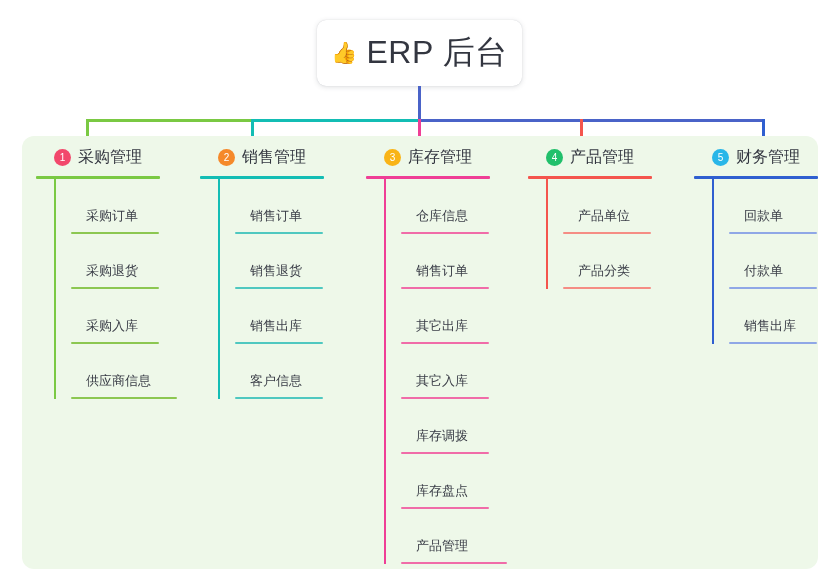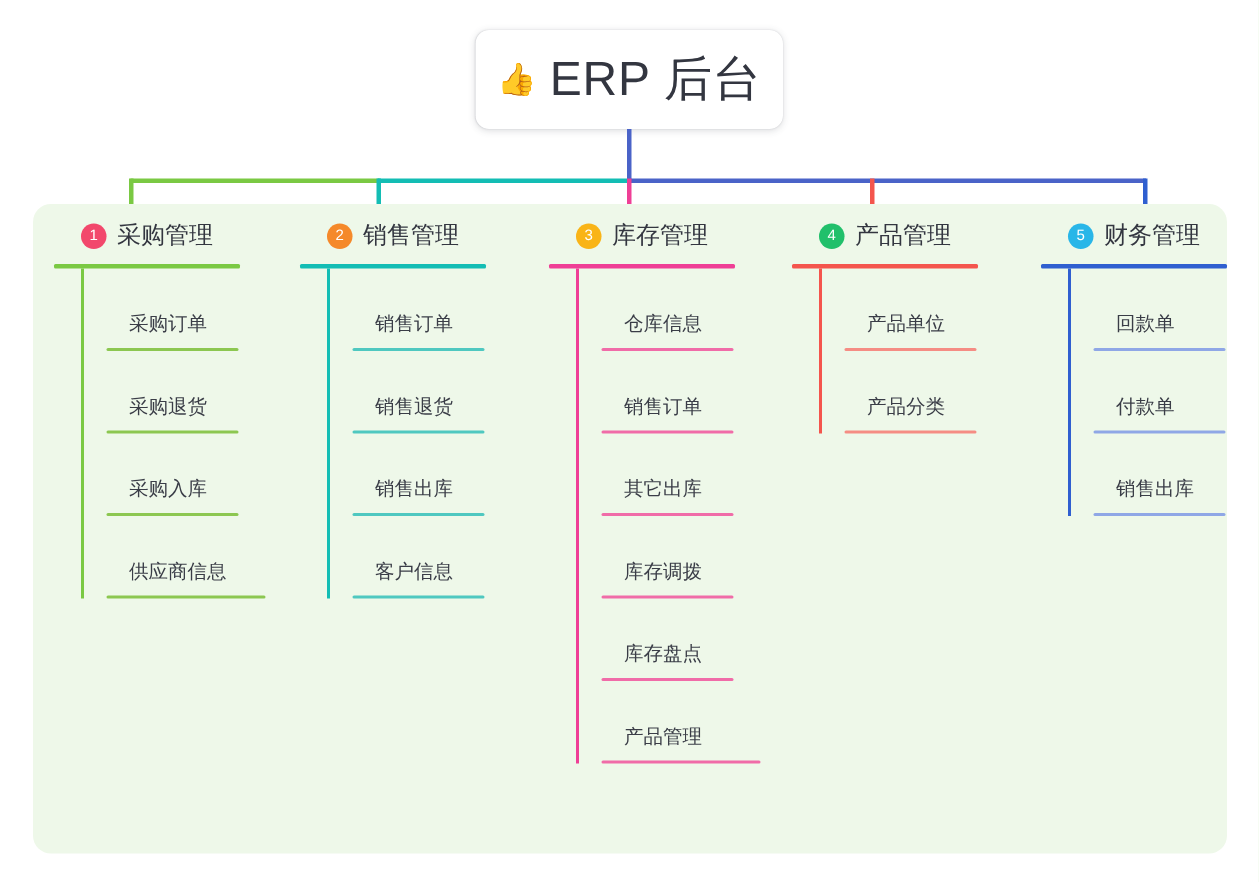--- a/index.html
+++ b/index.html
@@ -241,20 +241,24 @@
           </div>
           <div class="leaf">
             <span class="leaf-label">销售订单</span>
             <div class="leaf-rule" style="background: rgb(240, 108, 168);"></div>
           </div>
           <div class="leaf">
             <span class="leaf-label">其它出库</span>
             <div class="leaf-rule" style="background: rgb(240, 108, 168);"></div>
           </div>
           <div class="leaf">
+            <span class="leaf-label">其它入库</span>
+            <div class="leaf-rule" style="background: rgb(240, 108, 168);"></div>
+          </div>
+          <div class="leaf">
             <span class="leaf-label">库存调拨</span>
             <div class="leaf-rule" style="background: rgb(240, 108, 168);"></div>
           </div>
           <div class="leaf">
             <span class="leaf-label">库存盘点</span>
             <div class="leaf-rule" style="background: rgb(240, 108, 168);"></div>
           </div>
           <div class="leaf wide">
             <span class="leaf-label">产品管理</span>
             <div class="leaf-rule" style="background: rgb(240, 108, 168);"></div>

